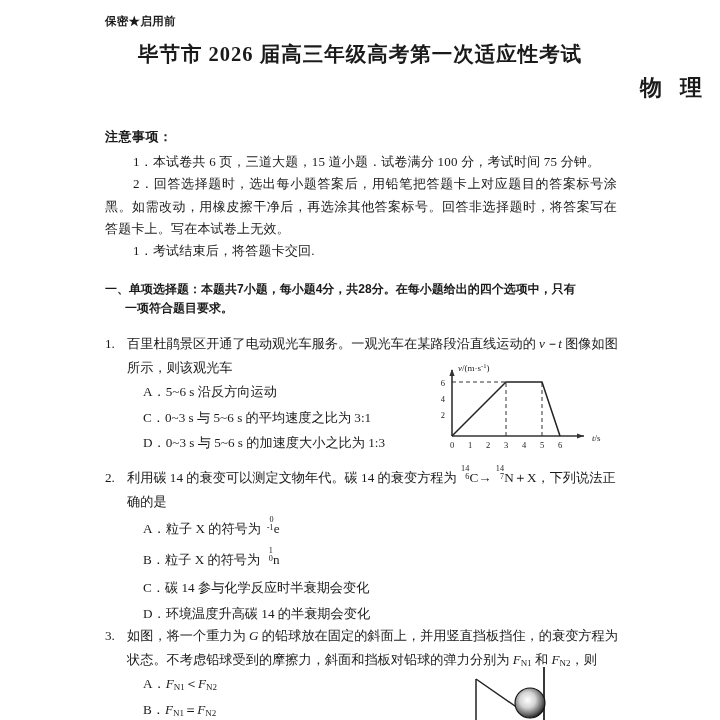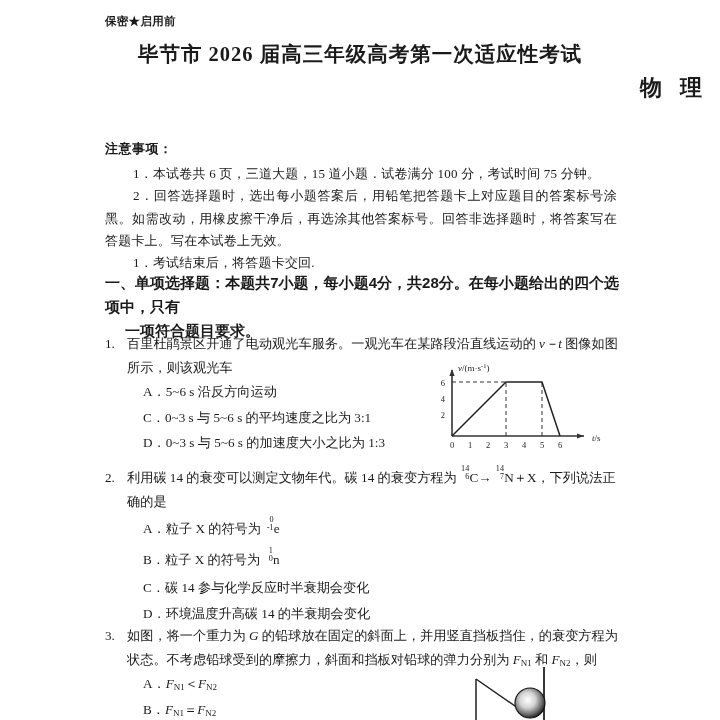--- a/index.html
+++ b/index.html
@@ -56,44 +56,44 @@
     font-weight: bold;
     letter-spacing: 18px;
     text-indent: 18px;
     white-space: nowrap;
   }
 
   
   .notice {
     position: absolute;
     left: 105px;
-    top: 140px;
+    top: 128px;
     width: 512px;
   }
   .notice-title {
     font-size: 13px;
     font-weight: bold;
     letter-spacing: 0.5px;
     margin-bottom: 5px;
   }
   .notice-item {
     font-size: 13px;
     line-height: 1.72;
     text-align: justify;
     letter-spacing: 0.2px;
   }
   .notice-item.indent { text-indent: 28px; }
 
   
   .section-heading {
     position: absolute;
     left: 105px;
-    top: 271px;
+    top: 280px;
     width: 514px;
-    font-size: 15px;
+    font-size: 12px;
     font-weight: bold;
     line-height: 1.6;
     font-family: "Liberation Sans", "DejaVu Sans", sans-serif;
     text-align: justify;
   }
   .section-heading .cont { display: block; text-indent: 20px; }
 
   
   .question {
     position: absolute;

